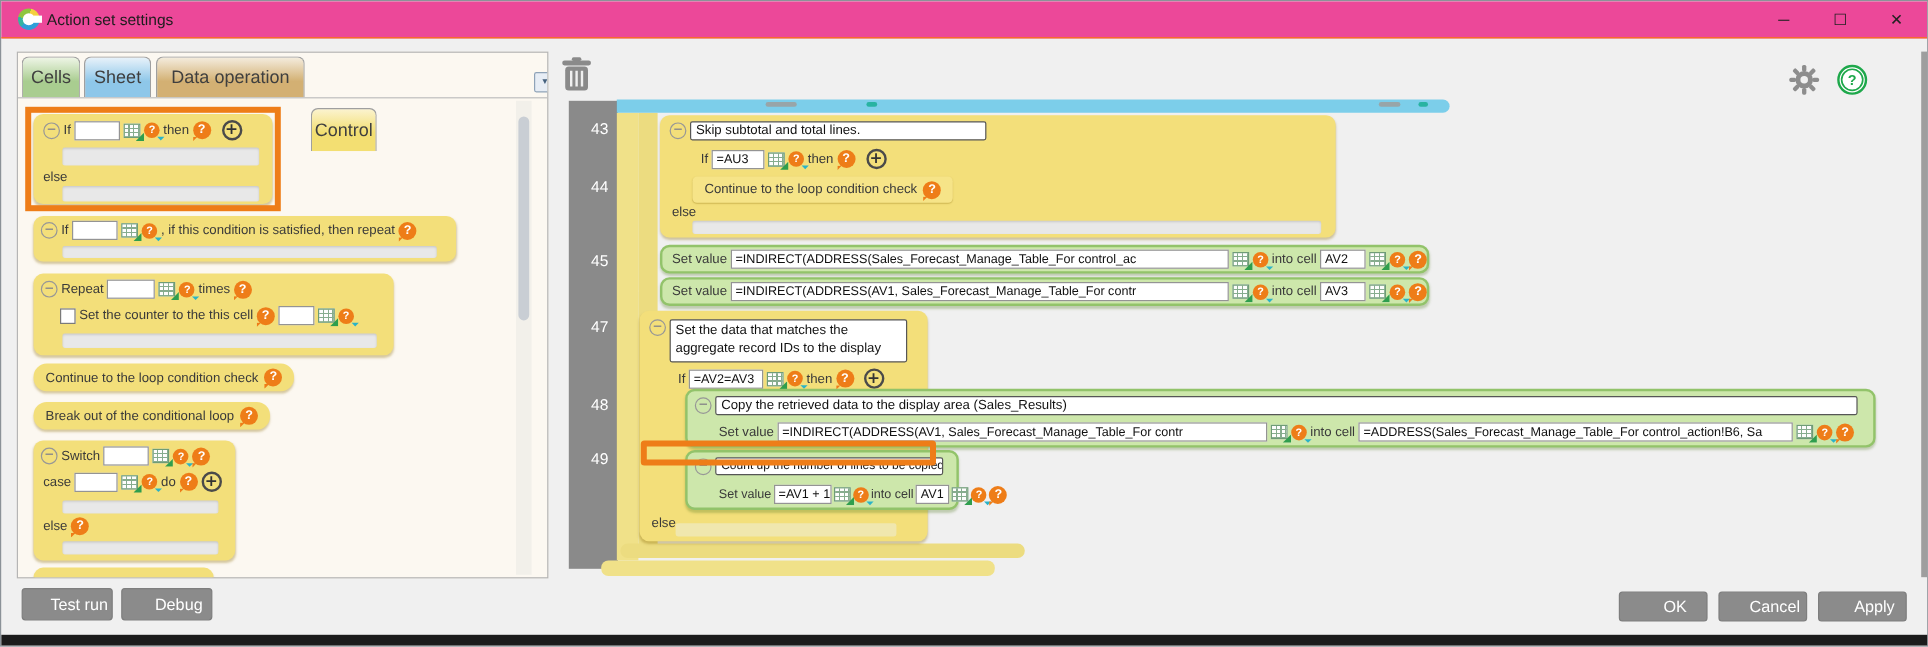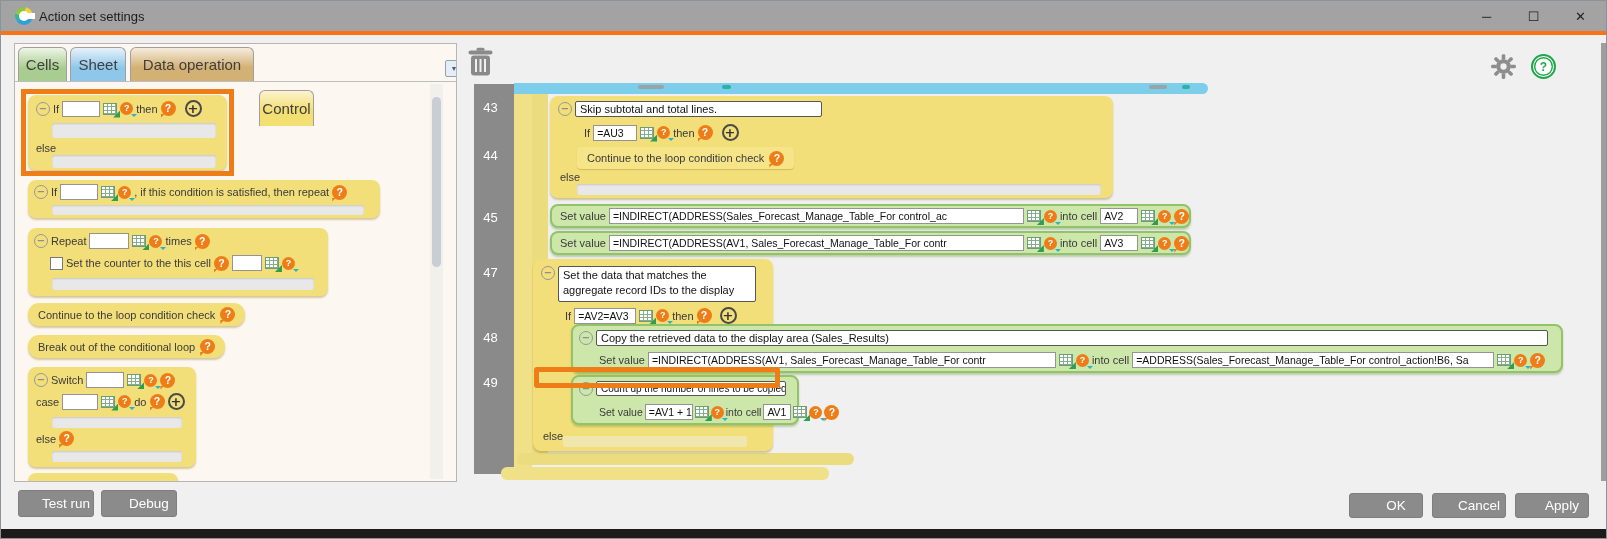--- a/index.html
+++ b/index.html
@@ -12,21 +12,21 @@
        padding:0 3px;display:flex;align-items:center;overflow:hidden;flex:none;box-sizing:border-box;}
   .cmt{background:#fff;border:1px solid #565656;border-radius:2px;font-size:11px;color:#111;
        padding:1px 4px;overflow:hidden;white-space:nowrap;box-sizing:border-box;}
   .yb{background:#f3df7a;border-radius:8px;box-shadow:0 2px 2px rgba(140,110,10,.35);}
   .gbk{background:#cde7ab;border:2px solid #92c36a;border-radius:8px;box-sizing:border-box;
        box-shadow:0 2px 2px rgba(80,120,30,.3);}
   .slot{background:#e8e8e8;border-radius:2px;box-shadow:inset 0 1px 2px rgba(0,0,0,.14);}
   .pill{background:#f3df7a;border-radius:11px;display:flex;align-items:center;padding:0 10px;gap:5px;
         box-shadow:0 2px 2px rgba(140,110,10,.35);white-space:nowrap;}
   
-  .titlebar{position:absolute;left:0;top:0;width:100%;height:30px;background:#a3a3a3;border-bottom:4px solid #f97316;}
+  .titlebar{position:absolute;left:0;top:0;width:100%;height:30px;background:#ec4899;border-bottom:1px solid #f97316;}
   .title-text{position:absolute;left:38px;top:8px;font-size:13px;color:#1d1d1d;}
   .logo{position:absolute;left:14px;top:6px;width:18px;height:18px;border-radius:50%;
         background:conic-gradient(from 120deg,#2f9fd8 0 30%,#35b4a0 30% 45%,#8dc63f 45% 70%,#f4d03f 70% 88%,#2f9fd8 88% 100%);}
   .logo::before{content:'';position:absolute;inset:4px;background:#fff;border-radius:50%;}
   .logo::after{content:'';position:absolute;right:-2px;top:6px;width:7px;height:6px;background:#fff;}
   .wctrl{position:absolute;top:0;height:30px;width:45px;display:flex;align-items:center;justify-content:center;
          font-size:13px;color:#222;cursor:default;}
   
   .panel-left{position:absolute;left:13px;top:42px;width:443px;height:439px;background:#fcf8f1;
               border:1px solid #b5b5b5;box-sizing:border-box;overflow:hidden;}
@@ -58,21 +58,21 @@
     clip-path:polygon(0 0,100% 0,0 100%);}
   .ic-plus{width:17px;height:17px;border:2px solid #4a4a4a;border-radius:50%;color:#333;
            font:bold 13px/13px "DejaVu Sans",sans-serif;text-align:center;box-sizing:border-box;}
   .ic-plus::before{content:'+';}
   .ic-minus{width:14px;height:14px;border:1.5px solid #979797;border-radius:50%;color:#8a8a8a;
             font:bold 10px/10px "DejaVu Sans",sans-serif;text-align:center;box-sizing:border-box;}
   .ic-minus::before{content:'−';}
   .checkbox{width:13px;height:13px;background:#fff;border:1px solid #7a7a7a;box-sizing:border-box;flex:none;}
   
   .gutter{position:absolute;left:473px;top:83px;width:40px;height:390px;background:#8a8a8a;border-right:1px solid #777;}
-  .lnum{position:absolute;left:473px;width:33px;text-align:center;color:#fff;font-size:13px;}
+  .lnum{position:absolute;left:473px;width:33px;text-align:right;color:#fff;font-size:13px;}
   .strip{position:absolute;background:#f0e189;}
   .cyanbar{position:absolute;left:513px;top:82px;width:694px;height:11px;background:#7cceea;border-radius:0 7px 7px 0;}
   .tick{position:absolute;height:4px;border-radius:2px;}
   .drop-ind{position:absolute;border:5px solid #ee7d18;border-radius:3px;box-sizing:border-box;background:transparent;}
   .hl-orange{position:absolute;border:5px solid #ee7d18;box-sizing:border-box;background:transparent;}
   
   .gbtn{position:absolute;background:#8b8b8b;color:#fff;font-size:13.5px;display:flex;align-items:center;
         justify-content:center;border-radius:3px;border:1px solid #7e7e7e;box-sizing:border-box;padding-left:20px;}
   .bottombar{position:absolute;left:0;top:528px;width:1607px;height:11px;background:#1b1b1b;}
   .rscroll{position:absolute;left:1600px;top:42px;width:6px;height:438px;background:#9e9e9e;}

